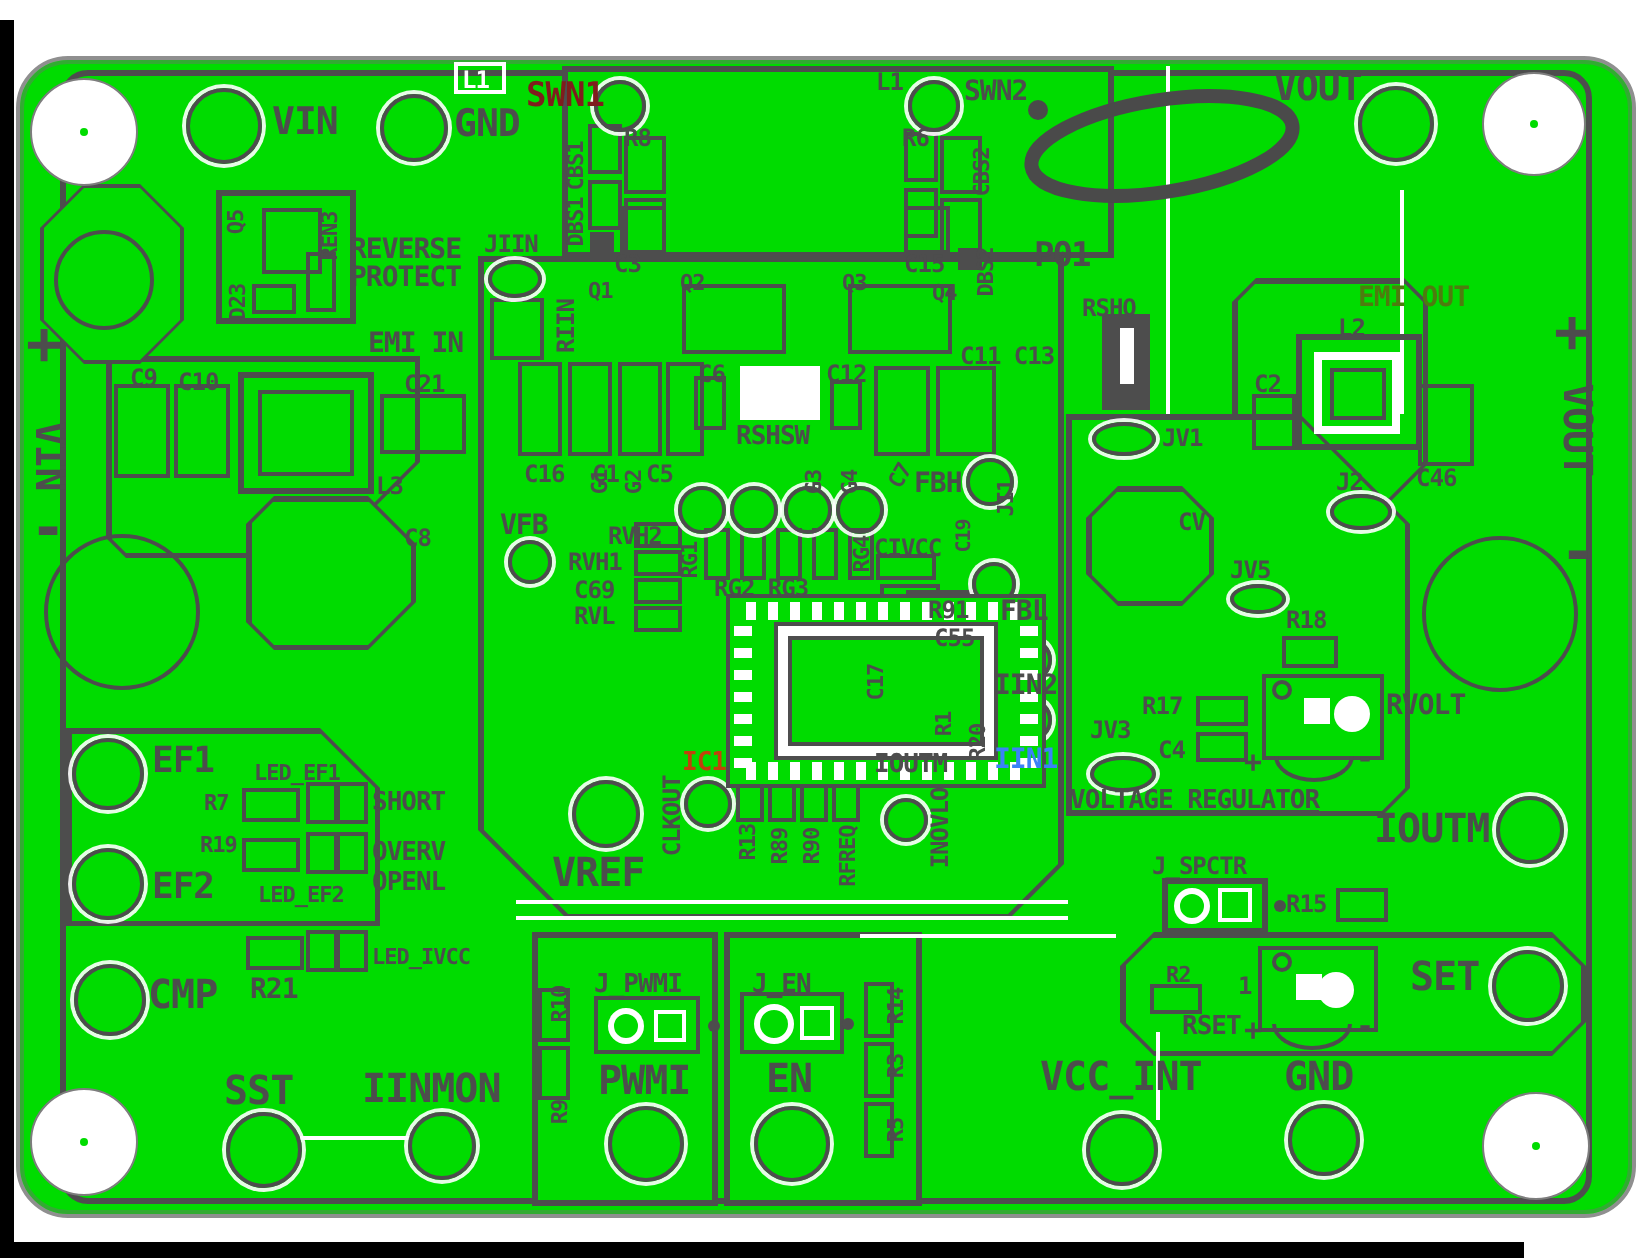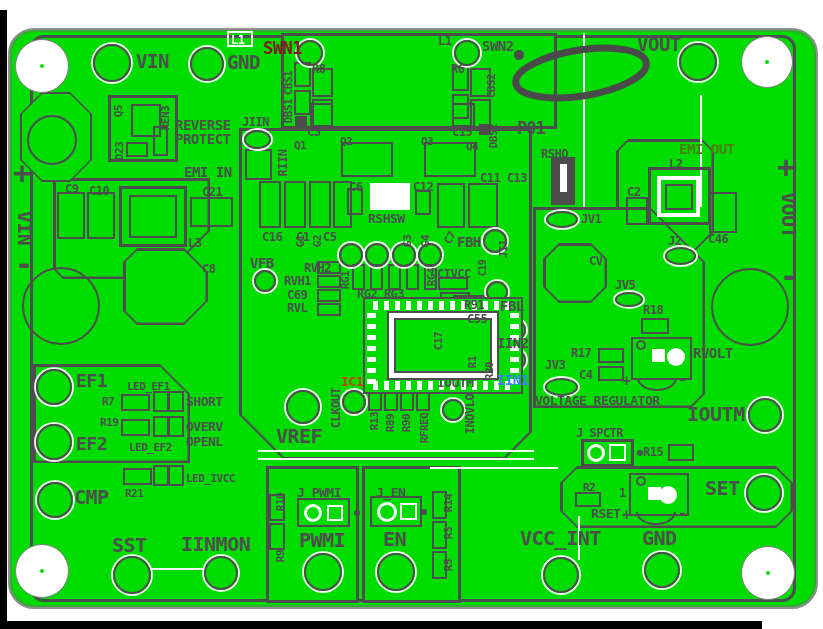--- a/index.html
+++ b/index.html
@@ -329,21 +329,21 @@
       <div class="lbl" style="font-size: 18px; color: rgb(77, 77, 77); left: 76px; top: 372px;">EF1</div>
       <div class="lbl" style="font-size: 11px; color: rgb(77, 77, 77); left: 127px; top: 381px;">LED_EF1</div>
       <div class="lbl" style="font-size: 11px; color: rgb(77, 77, 77); left: 102px; top: 396px;">R7</div>
       <div class="lbl" style="font-size: 13px; color: rgb(77, 77, 77); left: 186px; top: 395px;">SHORT</div>
       <div class="lbl" style="font-size: 11px; color: rgb(77, 77, 77); left: 100px; top: 417px;">R19</div>
       <div class="lbl" style="font-size: 13px; color: rgb(77, 77, 77); left: 186px; top: 420px;">OVERV</div>
       <div class="lbl" style="font-size: 13px; color: rgb(77, 77, 77); left: 186px; top: 435px;">OPENL</div>
       <div class="lbl" style="font-size: 18px; color: rgb(77, 77, 77); left: 76px; top: 435px;">EF2</div>
       <div class="lbl" style="font-size: 11px; color: rgb(77, 77, 77); left: 129px; top: 442px;">LED_EF2</div>
       <div class="lbl" style="font-size: 11px; color: rgb(77, 77, 77); left: 186px; top: 473px;">LED_IVCC</div>
-      <div class="lbl" style="font-size: 11px; color: rgb(77, 77, 77); left: 125px; top: 488px;">R21</div>
+      <div class="lbl" style="font-size: 14px; color: rgb(77, 77, 77); left: 125px; top: 488px;">R21</div>
       <div class="lbl" style="font-size: 20px; color: rgb(77, 77, 77); left: 74px; top: 487px;">CMP</div>
       <div class="lbl" style="font-size: 20px; color: rgb(77, 77, 77); left: 112px; top: 535px;">SST</div>
       <div class="lbl" style="font-size: 20px; color: rgb(77, 77, 77); left: 181px; top: 534px;">IINMON</div>
       <div class="lbl" style="font-size: 20px; color: rgb(77, 77, 77); left: 687px; top: 404px;">IOUTM</div>
       <div class="lbl" style="font-size: 12px; color: rgb(77, 77, 77); left: 576px; top: 427px;">J_SPCTR</div>
       <div class="lbl" style="font-size: 12px; color: rgb(77, 77, 77); left: 643px; top: 446px;">R15</div>
       <div class="lbl" style="font-size: 11px; color: rgb(77, 77, 77); left: 583px; top: 482px;">R2</div>
       <div class="lbl" style="font-size: 12px; color: rgb(77, 77, 77); left: 619px; top: 487px;">1</div>
       <div class="lbl" style="font-size: 13px; color: rgb(77, 77, 77); left: 591px; top: 507px;">RSET</div>
       <div class="lbl" style="font-size: 20px; color: rgb(77, 77, 77); left: 705px; top: 478px;">SET</div>

